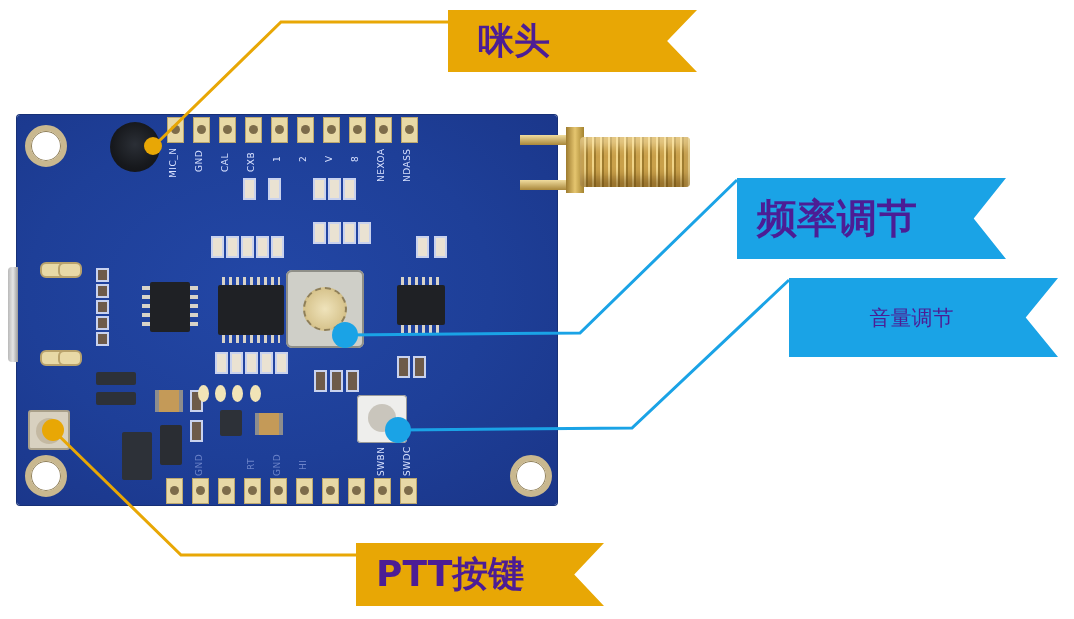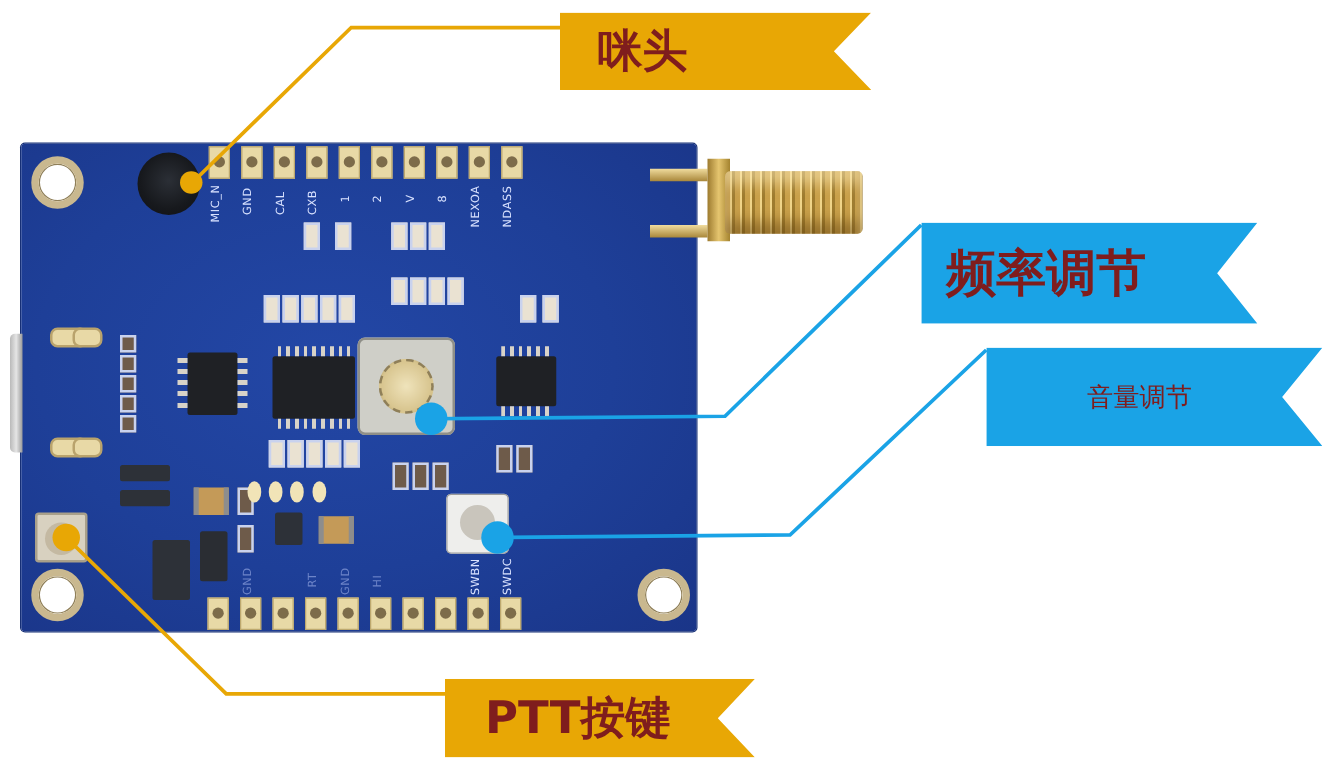--- a/index.html
+++ b/index.html
@@ -25,28 +25,28 @@
   .sma-flange { position:absolute; left:48px; top:127px; width:18px; height:66px; background:linear-gradient(to right,#9d7b2f,#e5c56f,#a4832f); }
   .sma-thread { position:absolute; left:580px; top:137px; width:110px; height:50px; border-radius:4px; background:repeating-linear-gradient(to right, #c9a04a 0 4px, #f0d488 4px 6px, #9e7b2e 6px 8px); box-shadow: inset 0 10px 10px rgba(255,240,190,0.5), inset 0 -10px 10px rgba(90,60,10,0.45); }
   .sma-leg { position:absolute; height:10px; width:46px; background:linear-gradient(to bottom,#f0dc9e,#a9873a); }
   .rot-big { position:absolute; left:286px; top:270px; width:78px; height:78px; background:#cfcfc8; border-radius:6px; box-shadow:0 0 0 2px #8f8f88 inset; }
   .rot-big .knob { position:absolute; left:17px; top:17px; width:44px; height:44px; border-radius:50%; background:radial-gradient(circle,#efe3bb 0%,#d8c58f 70%,#a89660 100%); border:2px dashed #8f7f58; box-sizing:border-box; }
   .rot-small { position:absolute; left:357px; top:395px; width:50px; height:48px; background:#eeeeec; border-radius:4px; box-shadow:0 0 0 1px #9a9a9a inset; }
   .rot-small .knob { position:absolute; left:11px; top:9px; width:28px; height:28px; border-radius:50%; background:#c9c5bc; }
   .btn-ptt { position:absolute; left:28px; top:410px; width:42px; height:40px; background:#d8d1c0; border:2px solid #a9a08a; border-radius:3px; box-sizing:border-box; }
   .btn-ptt .cap { position:absolute; left:6px; top:6px; width:26px; height:26px; border-radius:50%; background:#c4b9a2; }
   svg.lines { position:absolute; left:0; top:0; width:1074px; height:619px; pointer-events:none; }
-  .label { position:absolute; color:#7f1d1d; display:flex; align-items:center; font-family:"DejaVu Sans", sans-serif; font-weight:bold; }
+  .label { position:absolute; color:#4c1d95; display:flex; align-items:center; font-family:"DejaVu Sans", sans-serif; font-weight:bold; }
   .label.gold { background:#e8a705; }
   .label.blue { background:#1aa3e6; }
   .notch-right { clip-path: polygon(0 0, 100% 0, 88% 50%, 100% 100%, 0 100%); }
   .label.mic-label { left:448px; top:10px; width:249px; height:62px; font-size:36px; padding-left:30px; box-sizing:border-box; }
   .label.freq-label { left:737px; top:178px; width:269px; height:81px; font-size:40px; padding-left:20px; box-sizing:border-box; }
   .label.vol-label { left:789px; top:278px; width:269px; height:79px; flex-direction:column; justify-content:center; align-items:center; font-size:21px; font-weight:normal; line-height:26px; padding-right:24px; box-sizing:border-box; }
-  .label.ptt-label { left:356px; top:543px; width:248px; height:63px; font-size:36px; padding-left:32px; box-sizing:border-box; }
+  .label.ptt-label { left:356px; top:543px; width:248px; height:63px; font-size:36px; padding-left:20px; box-sizing:border-box; }
 </style>
 </head>
 <body>
 
 <div class="board"></div>
 
 <div class="usb"></div>
 
 <div class="hole" style="left:25px;top:125px;"></div>
 <div class="hole" style="left:25px;top:455px;"></div>

